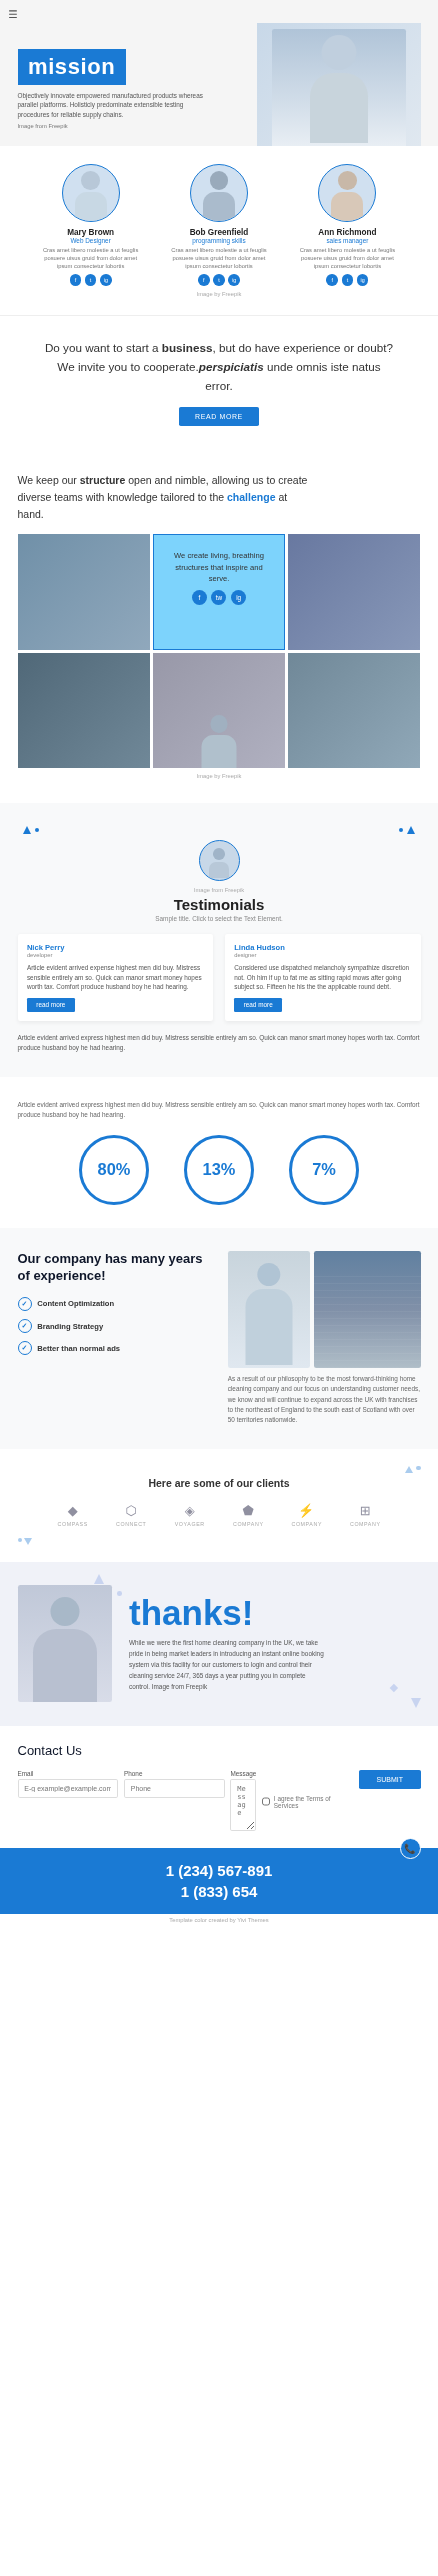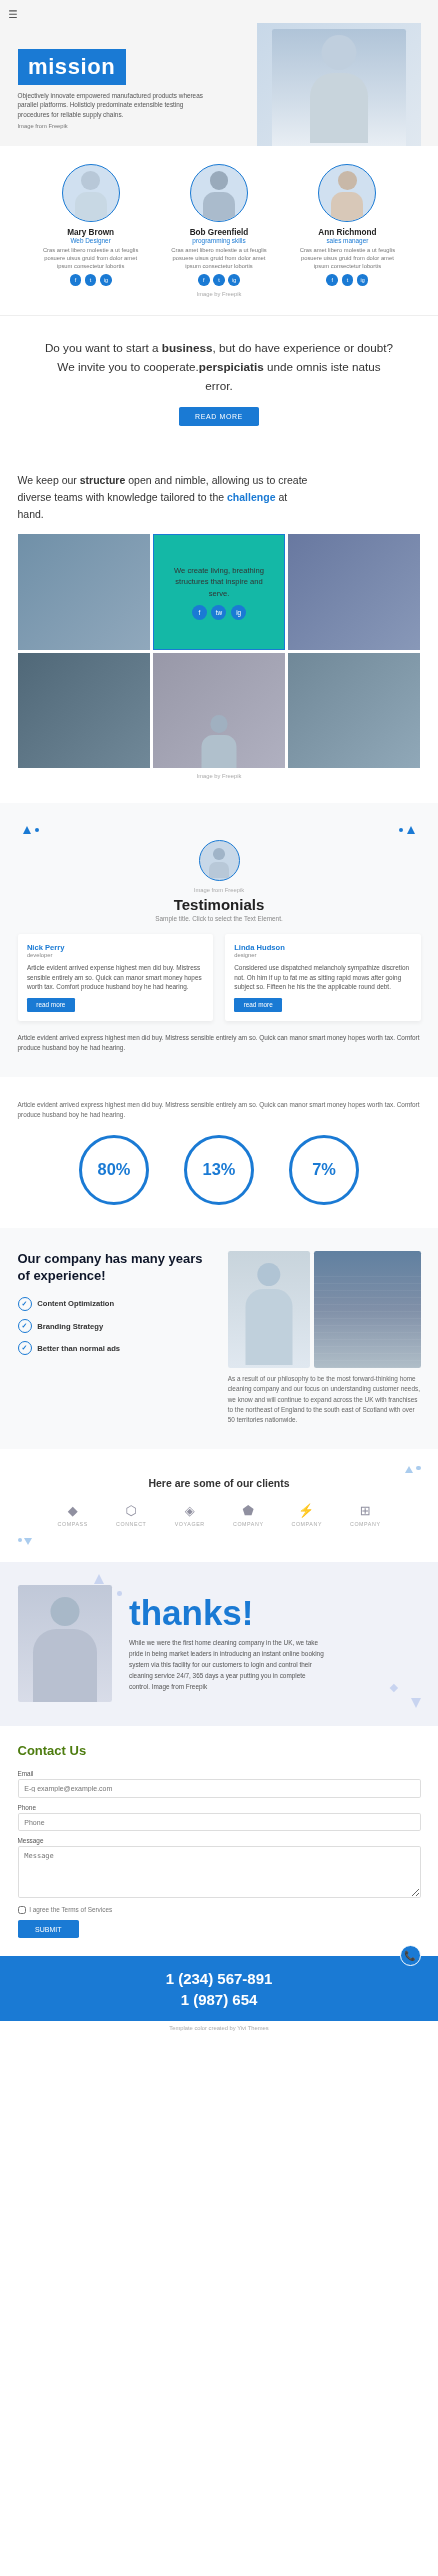--- a/index.html
+++ b/index.html
@@ -168,21 +168,21 @@
       border-top: 0.6px solid #eee;
     }
     .cta-text {
       font-size: 11.7px;
       line-height: 1.6;
       color: #333;
       max-width: 351px;
       margin: 0 auto 11.7px;
     }
     .cta-text strong { font-weight: 900; }
-    .cta-text .highlight { font-weight: 700; }
+    .cta-text .highlight { font-style: italic; font-weight: 700; }
     .cta-btn {
       background: #1a7ad4;
       color: #fff;
       border: none;
       padding: 5.8px 16.4px;
       font-size: 7px;
       border-radius: 1.8px;
       cursor: pointer;
       text-transform: uppercase;
       letter-spacing: 0.6px;
@@ -208,25 +208,24 @@
       grid-template-rows: 1fr 1fr;
       gap: 2.3px;
       height: 234px;
     }
     .grid-cell {
       position: relative;
       overflow: hidden;
       background: #d0dce8;
     }
     .grid-cell.center {
-      background: #14b8a6;
+      background: #7dd3fc;
       border: 1.2px solid #1a7ad4;
       display: flex;
       align-items: center;
-      justify-content: center;
       flex-direction: column;
       padding: 15px;
       text-align: center;
     }
     .grid-cell.center p {
       font-size: 7.6px;
       color: #333;
       line-height: 1.5;
     }
     .grid-cell.center .social-row {
@@ -497,22 +496,22 @@
       line-height: 1;
       margin-bottom: 8.2px;
     }
     .thanks-text { font-size: 6.4px; color: #555; line-height: 1.7; max-width: 199px; }
 
     
     .contact-section {
       padding: 17.5px 17.5px;
       background: #fff;
     }
-    .contact-title { font-size: 13px; font-weight: 700; color: #4d7c0f; margin-bottom: 11.7px; }
-    .contact-form { display: flex; flex-direction: column; gap: 5.8px; }
+    .contact-title { font-size: 13px; font-weight: 400; color: #0f172a; margin-bottom: 11.7px; }
+    .contact-form { display: flex; flex-direction: row; gap: 5.8px; }
     .form-row { display: flex; gap: 5.8px; }
     .form-group { display: flex; flex-direction: column; gap: 2.3px; flex: 1; }
     .form-label { font-size: 6.4px; color: #555; }
     .form-input {
       border: 0.6px solid #ddd;
       border-radius: 1.8px;
       padding: 4.7px 5.8px;
       font-size: 7px;
       color: #555;
       background: #fff;
@@ -837,17 +836,17 @@
       <input type="checkbox" class="form-checkbox" style="">
       <span class="form-checkbox-label">I agree the Terms of Services</span>
     </div>
     <button type="submit" class="submit-btn">SUBMIT</button>
   </form>
 </section>
 
 <div class="phone-box">
   <div class="phone-icon">📞</div>
   <div class="phone-number">1 (234) 567-891</div>
-  <div class="phone-number">1 (987) 654</div>
+  <div class="phone-number">1 (833) 654</div>
 </div>
 
 <div class="bottom-credit">Template color created by Yivi Themes</div>
 
 
 </body></html>

